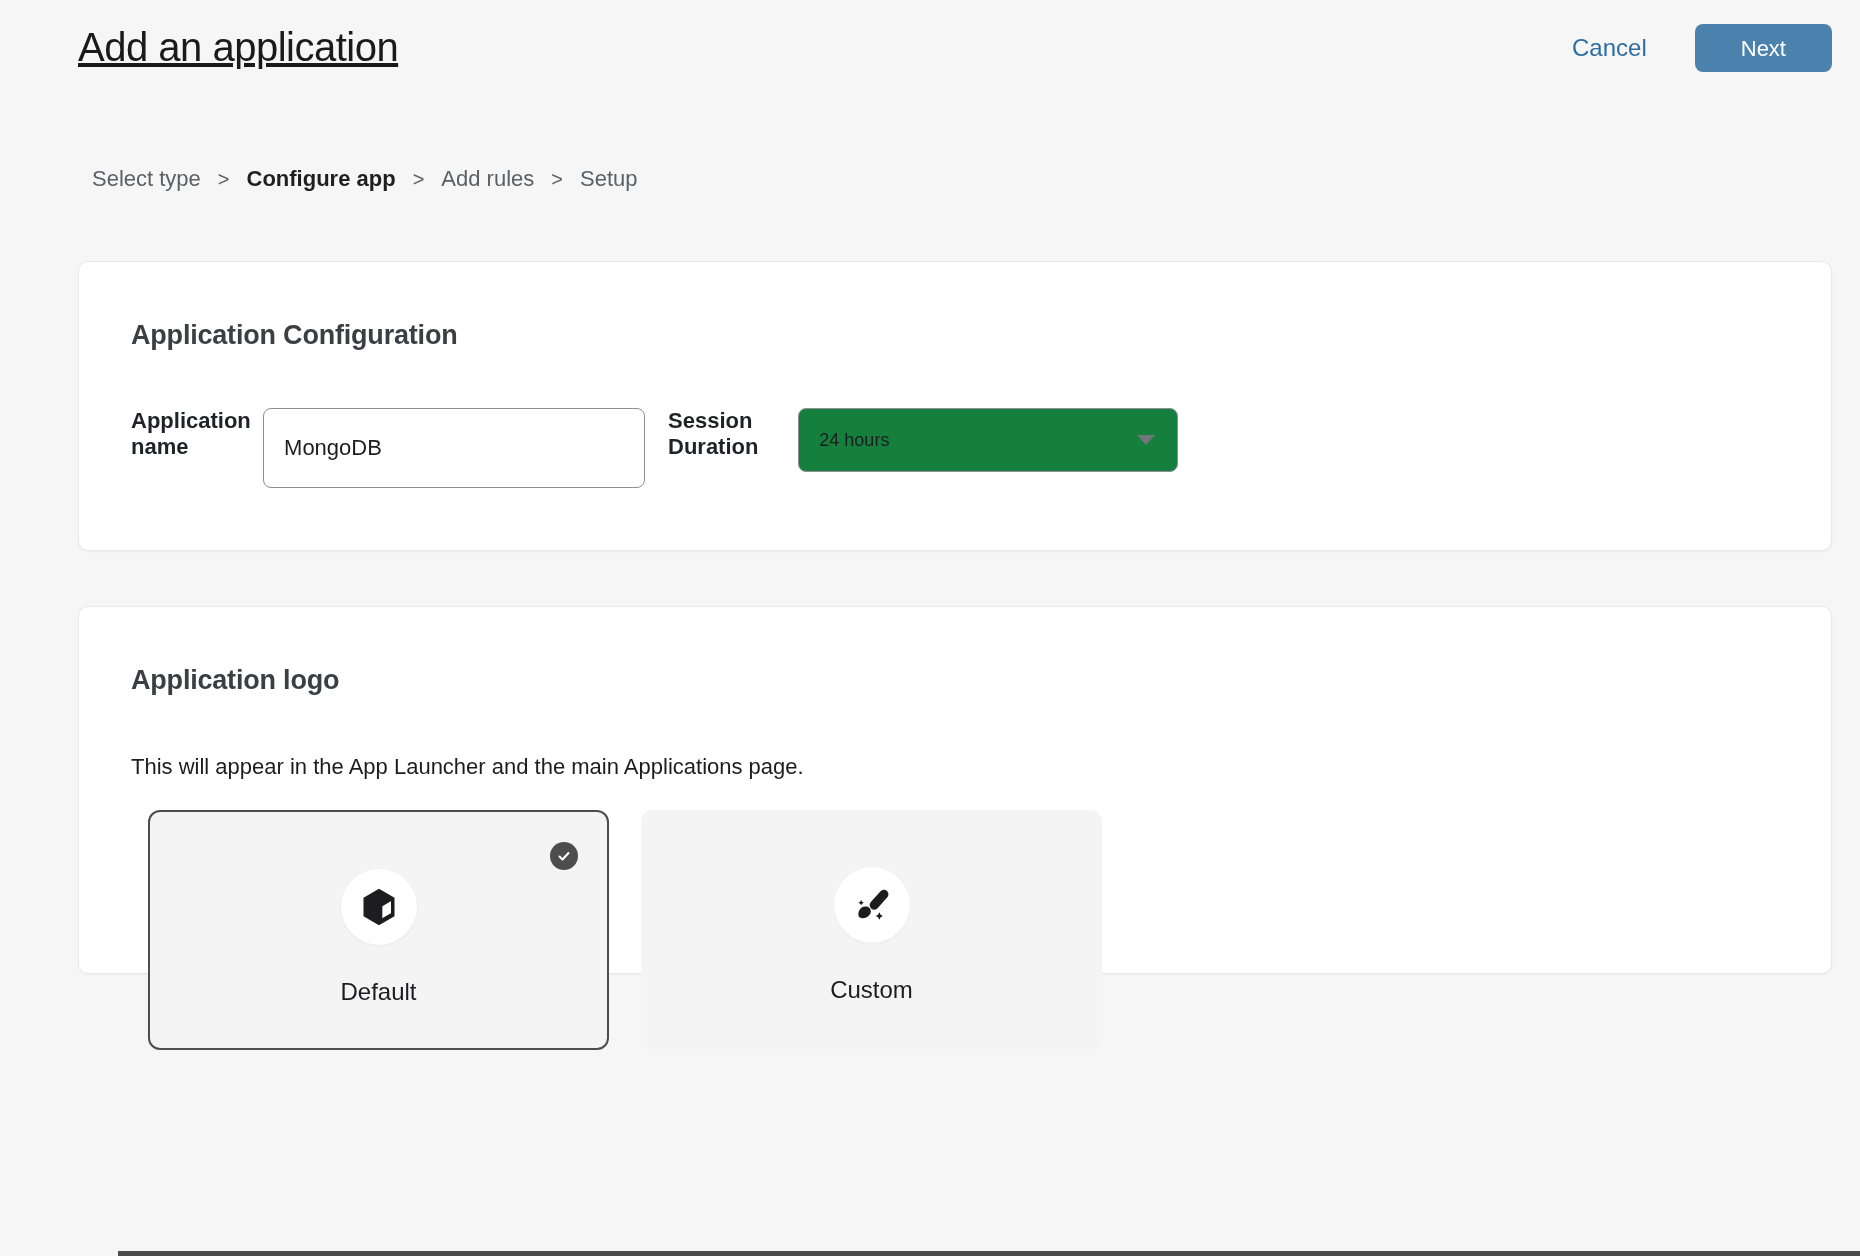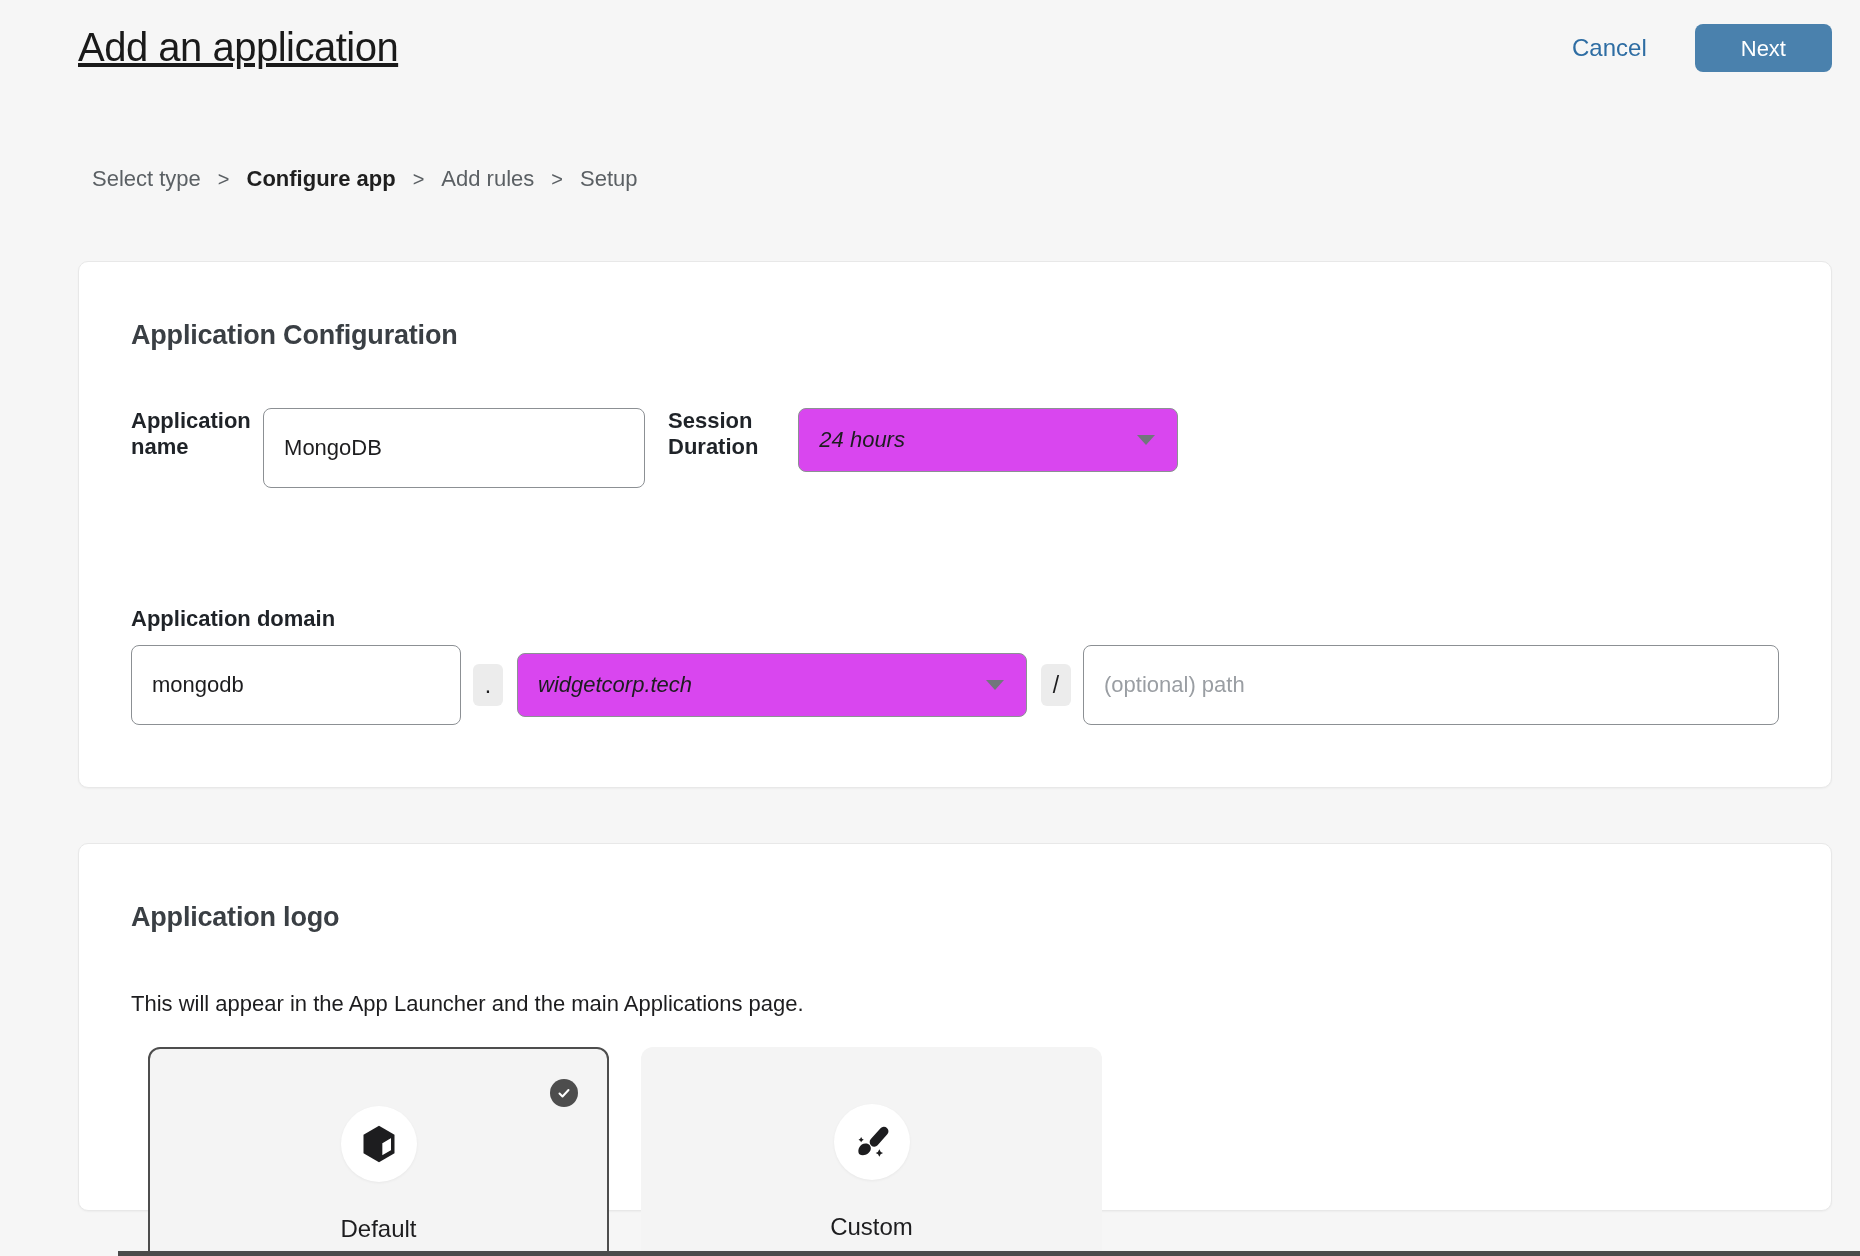--- a/index.html
+++ b/index.html
@@ -57,23 +57,23 @@
   .field-label { font-size: 22px; font-weight: 700; color: #1f2328; margin-bottom: 13px; }
 
   .text-input {
     height: 80px; border: 1px solid #8c9094; border-radius: 8px; background: #ffffff;
     font-size: 22px; color: #1d1d1f; padding: 0 20px; font-family: inherit; width: 100%;
     outline: none;
   }
   .text-input::placeholder { color: #9a9ea3; }
 
   .select-box {
-    height: 64px; border: 1px solid #8c9094; border-radius: 8px; background: #d946ef;
+    height: 64px; border: 1px solid #8c9094; border-radius: 8px; background: #15803d;
     display: flex; align-items: center; justify-content: space-between;
-    padding: 0 22px 0 20px; font-size: 22px; cursor: pointer; width: 100%; font-style: italic;
+    padding: 0 22px 0 20px; font-size: 18px; cursor: pointer; width: 100%;
   }
   .caret-down {
     width: 0; height: 0;
     border-left: 9px solid transparent; border-right: 9px solid transparent;
     border-top: 10px solid #71767c;
   }
 
   .domain-section { margin-top: 118px; }
   .domain-row { display: flex; align-items: center; margin-top: 13px; }
   .sub-input { width: 514px; }
@@ -147,33 +147,20 @@
     </div>
     <div class="field-col w2">
       <label class="field-label">Session Duration</label>
       <div class="select-box">
         <span>24 hours</span>
         <span class="caret-down"></span>
       </div>
     </div>
   </div>
 
-  <div class="domain-section">
-    <label class="field-label">Application domain</label>
-    <div class="domain-row">
-      <input class="text-input sub-input" type="text" value="mongodb" style="">
-      <span class="sep-pill sep-dot">.</span>
-      <div class="select-box domain-select">
-        <span>widgetcorp.tech</span>
-        <span class="caret-down"></span>
-      </div>
-      <span class="sep-pill sep-slash">/</span>
-      <input class="text-input path-input" type="text" placeholder="(optional) path" style="">
-    </div>
-  </div>
 </section>
 
 <section class="card card-2">
   <h2 class="card-heading">Application logo</h2>
   <p class="logo-desc">This will appear in the App Launcher and the main Applications page.</p>
 
   <div class="logo-options">
 
     <div class="logo-tile selected">
       <span class="tile-check">

